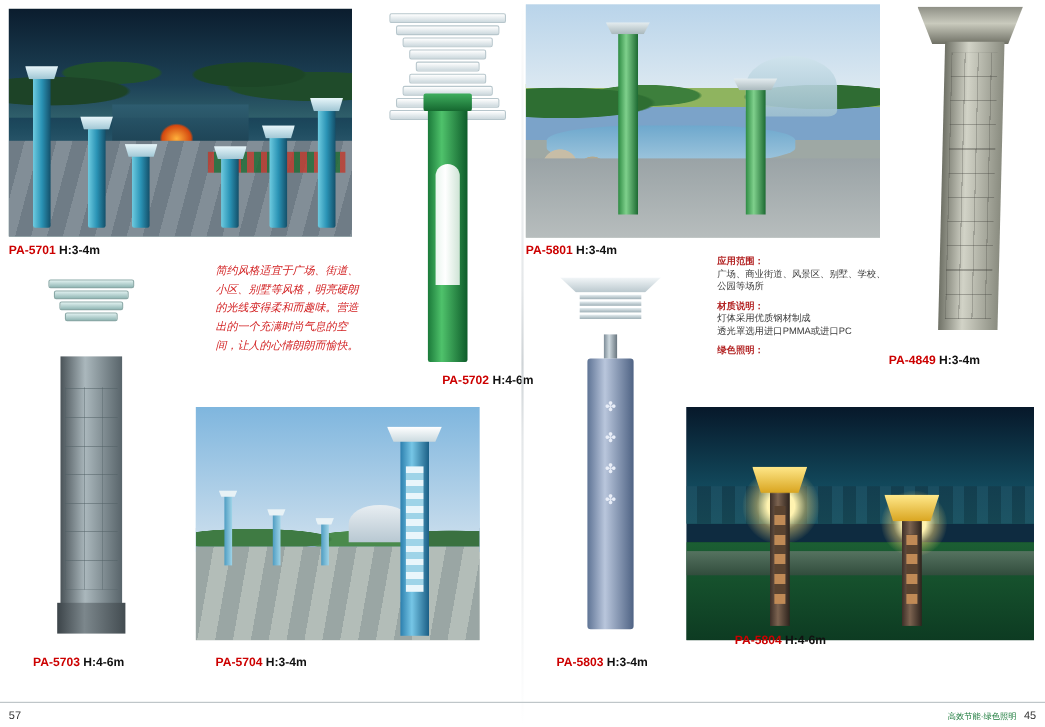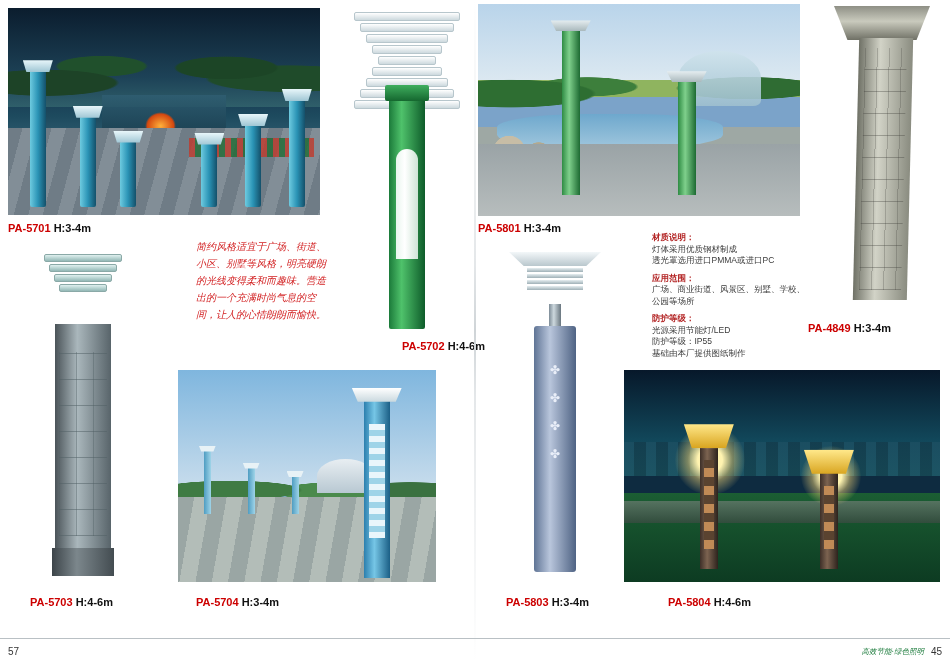--- a/index.html
+++ b/index.html
@@ -199,21 +199,21 @@
   .spec{position:absolute;left:652px;top:232px;width:160px;font-size:8.5px;line-height:11.5px;color:#3b3b3b;}
   .spec .hd{color:#b32424;font-weight:bold;}
   .spec p{margin:0 0 6px 0;}
 
   
   .footrule{position:absolute;left:0;bottom:22px;width:100%;height:1px;background:#b9c0c4;}
   .pgnum{position:absolute;bottom:4px;font-size:10px;color:#333;}
   .pgnum.left{left:8px;}
   .pgnum.right{right:8px;}
   .brand{position:absolute;bottom:4px;font-size:7.5px;color:#1a7a3a;white-space:nowrap;}
-  .brand.r{right:26px;font-style:italic;}
+  .brand.r{right:26px;}
   .spine{position:absolute;left:474px;top:0;width:2px;height:661px;
     background:linear-gradient(#ffffff,#e4e7e9 40%,#cfd4d7 50%,#e4e7e9 60%,#ffffff);}
 </style>
 </head>
 <body>
 
 <div class="page">
 
   <div class="photo ph5701">
     <div class="sky"></div>
@@ -344,42 +344,39 @@
     <div class="glow" style="left:56%;top:36%;width:60px;height:60px;"></div>
     <div class="lamp l1">
       <div class="hd"></div>
       <div class="st"></div>
     </div>
     <div class="lamp l2">
       <div class="hd"></div>
       <div class="st"></div>
     </div>
   </div>
-  <div class="caption" style="left:626px;top:596px;padding-left:42px;">
+  <div class="caption" style="left:626px;top:576px;padding-left:42px;">
     <span>PA-5804</span>
     <span class="h">H:4-6m</span>
   </div>
 
   <div class="redtext">简约风格适宜于广场、街道、小区、别墅等风格，明亮硬朗的光线变得柔和而趣味。营造出的一个充满时尚气息的空间，让人的心情朗朗而愉快。</div>
 
   <div class="spec">
+    <p>
+      <span class="hd">应用范围：</span><br>
+      <span>广场、商业街道、风景区、别墅、学校、公园等场所</span>
+    </p>
     <p>
       <span class="hd">材质说明：</span><br>
       <span style="white-space:pre-line;">灯体采用优质钢材制成
 透光罩选用进口PMMA或进口PC</span>
     </p>
     <p>
-      <span class="hd">应用范围：</span><br>
-      <span>广场、商业街道、风景区、别墅、学校、公园等场所</span>
-    </p>
-    <p>
-      <span class="hd">防护等级：</span><br>
-      <span style="white-space:pre-line;">光源采用节能灯/LED
-防护等级：IP55
-基础由本厂提供图纸制作</span>
+      <span class="hd">绿色照明：</span><br>
     </p>
   </div>
 
   <div class="spine"></div>
   <div class="footrule"></div>
   <div class="pgnum left">57</div>
   <div class="pgnum right">45</div>
   <div class="brand r">高效节能·绿色照明</div>
 
 </div>

